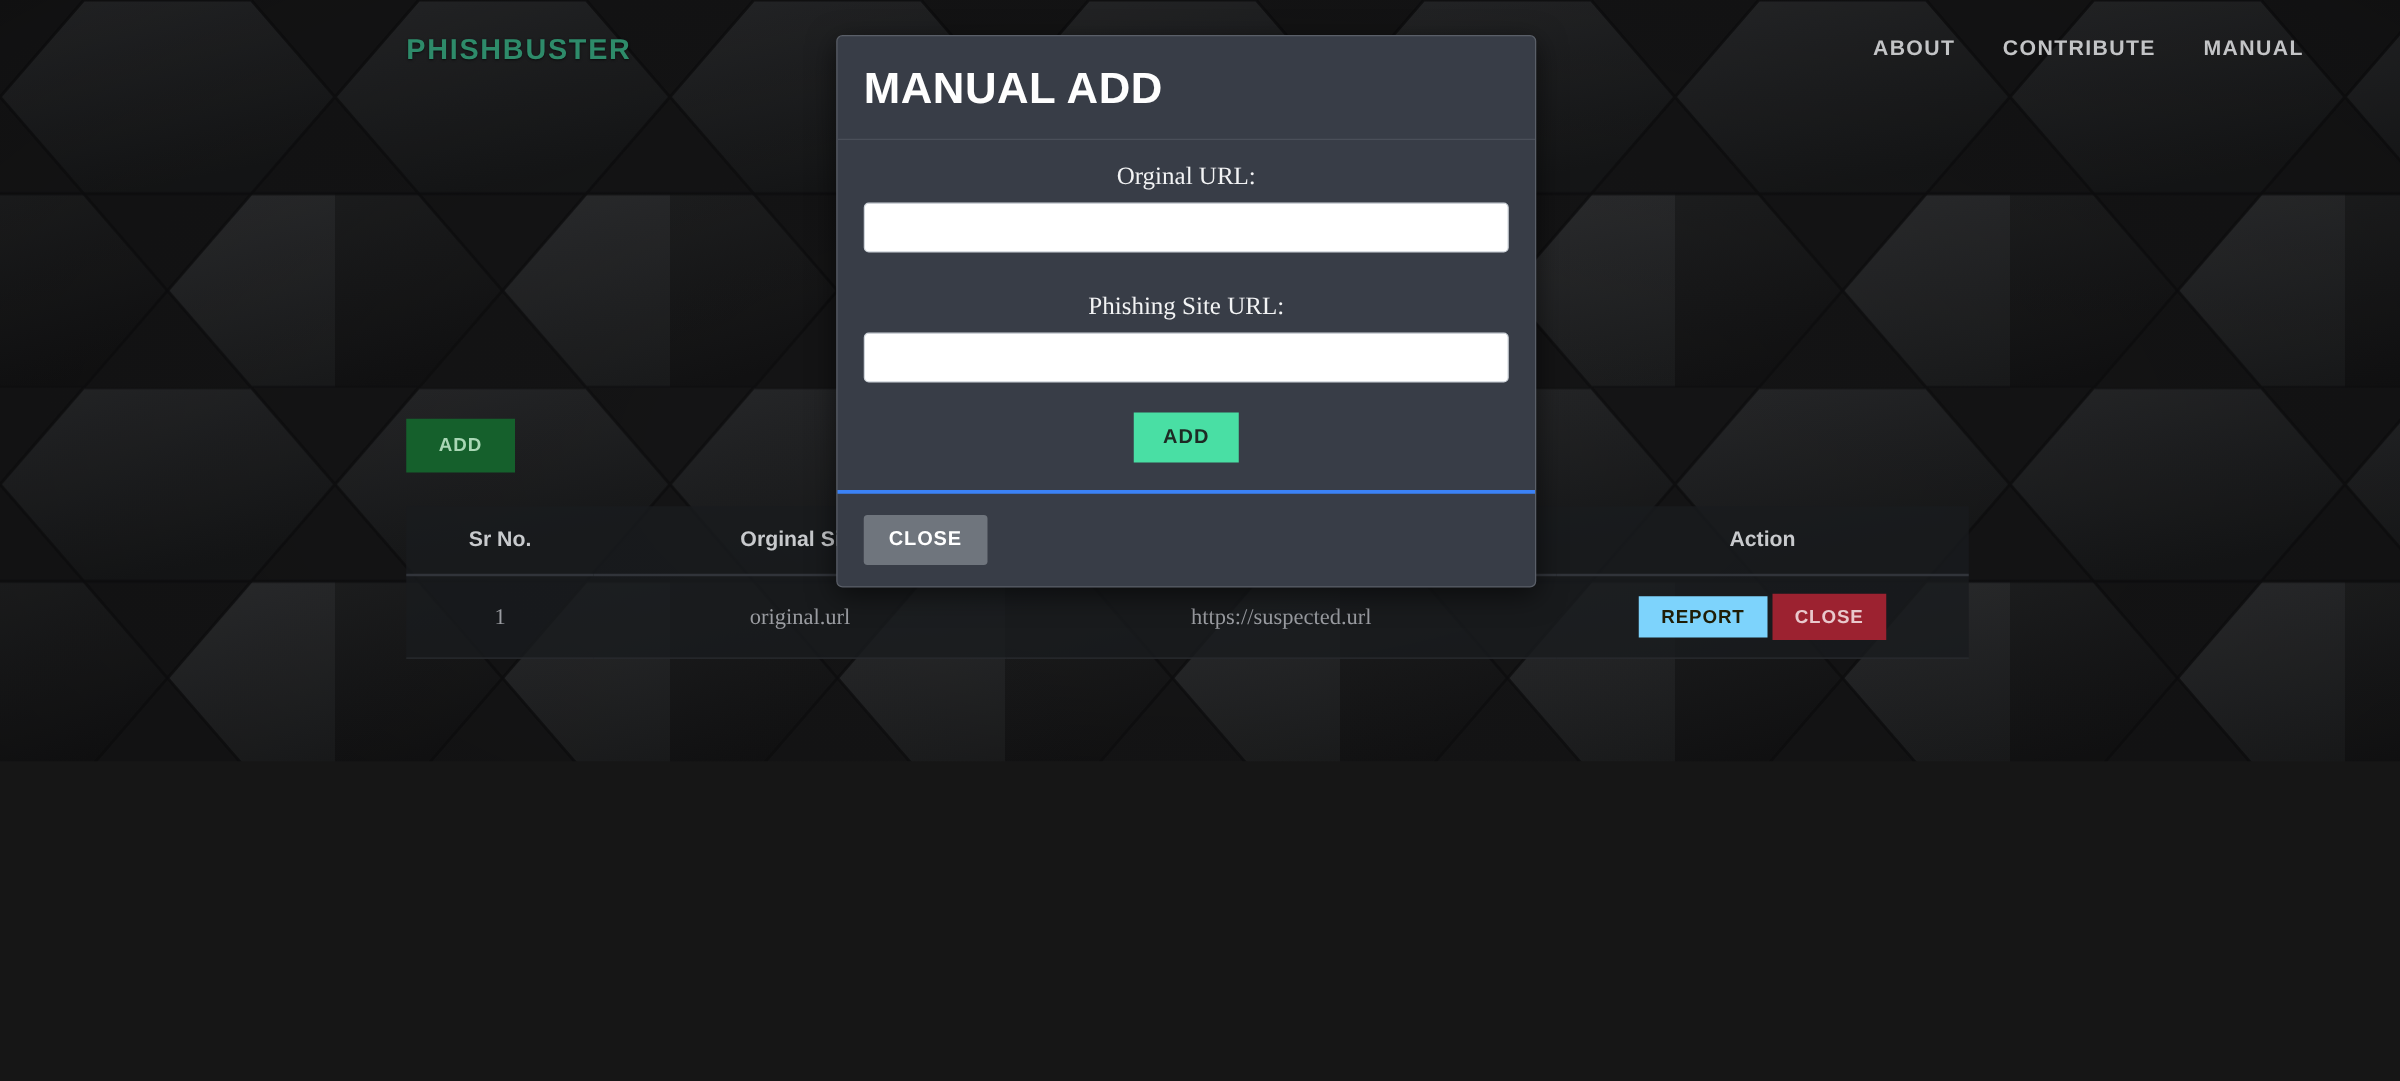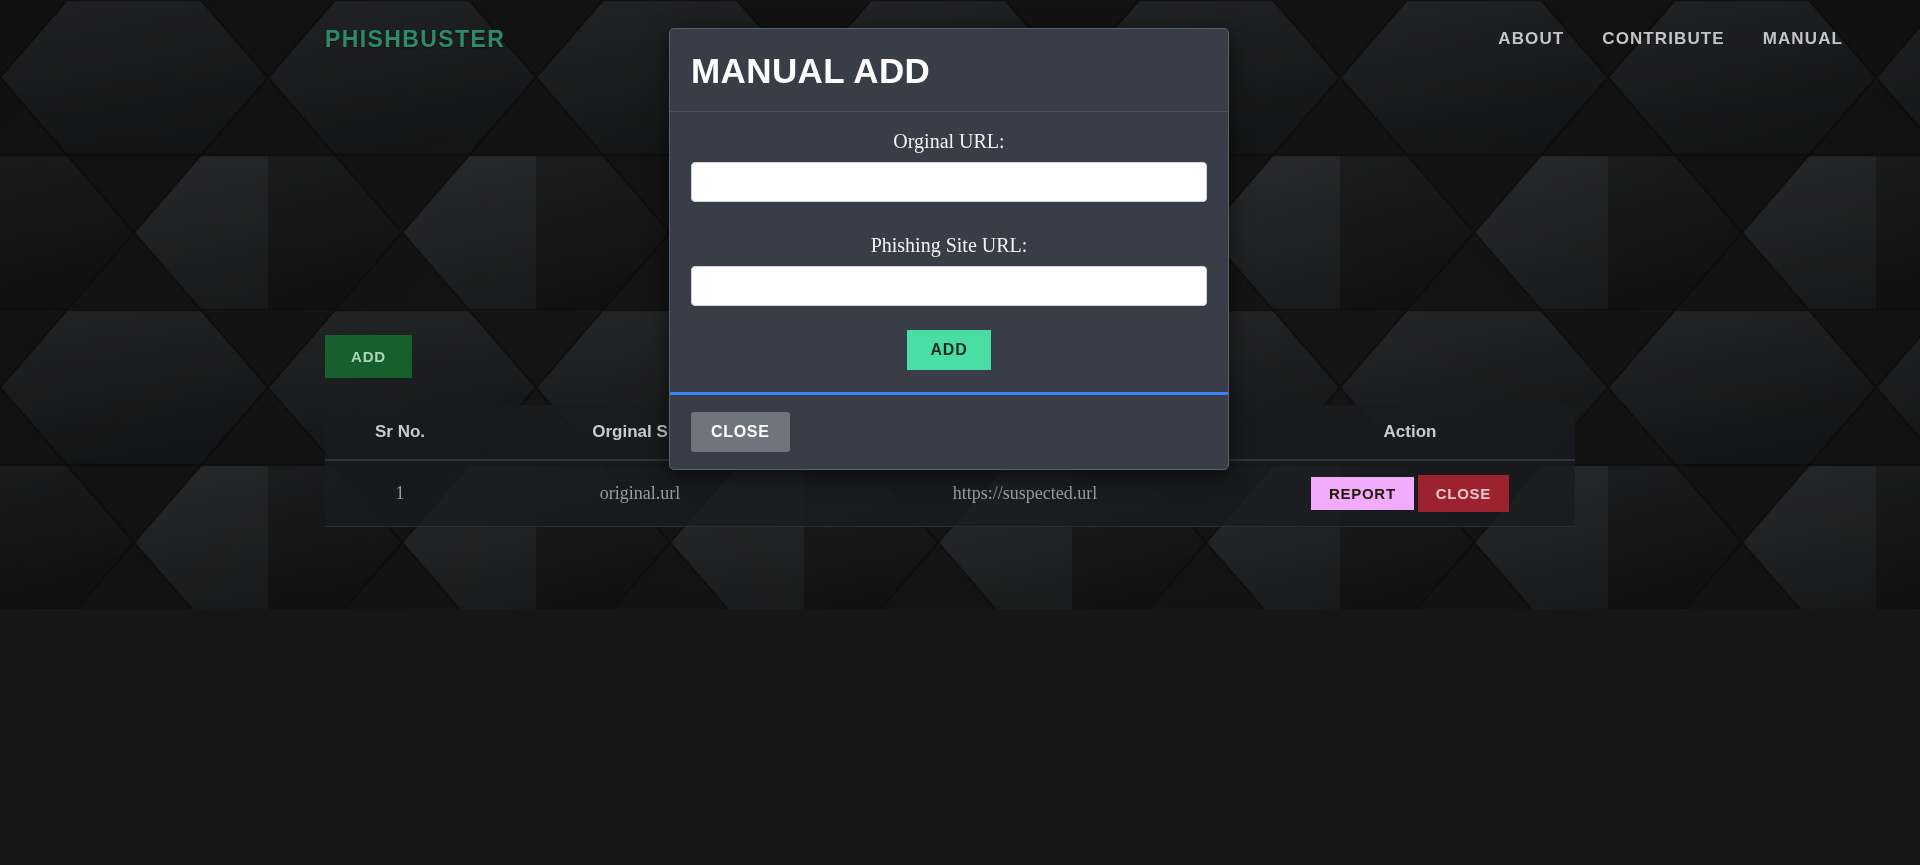--- a/index.html
+++ b/index.html
@@ -137,21 +137,21 @@
   }
 
   .col-sr      { width: 150px; }
   .col-orig    { width: 330px; }
   .col-phish   { width: 440px; }
   .col-action  { width: 330px; }
 
   .action-cell { white-space: nowrap; }
 
   .btn-report {
-    background: #f0abfc;
+    background: #7dd3fc;
     color: #1f1d07;
     border: none;
     font-family: "Liberation Sans", sans-serif;
     font-size: 15px;
     font-weight: bold;
     letter-spacing: .7px;
     padding: 8px 18px;
     margin-right: 4px;
     cursor: pointer;
     text-align: right;

